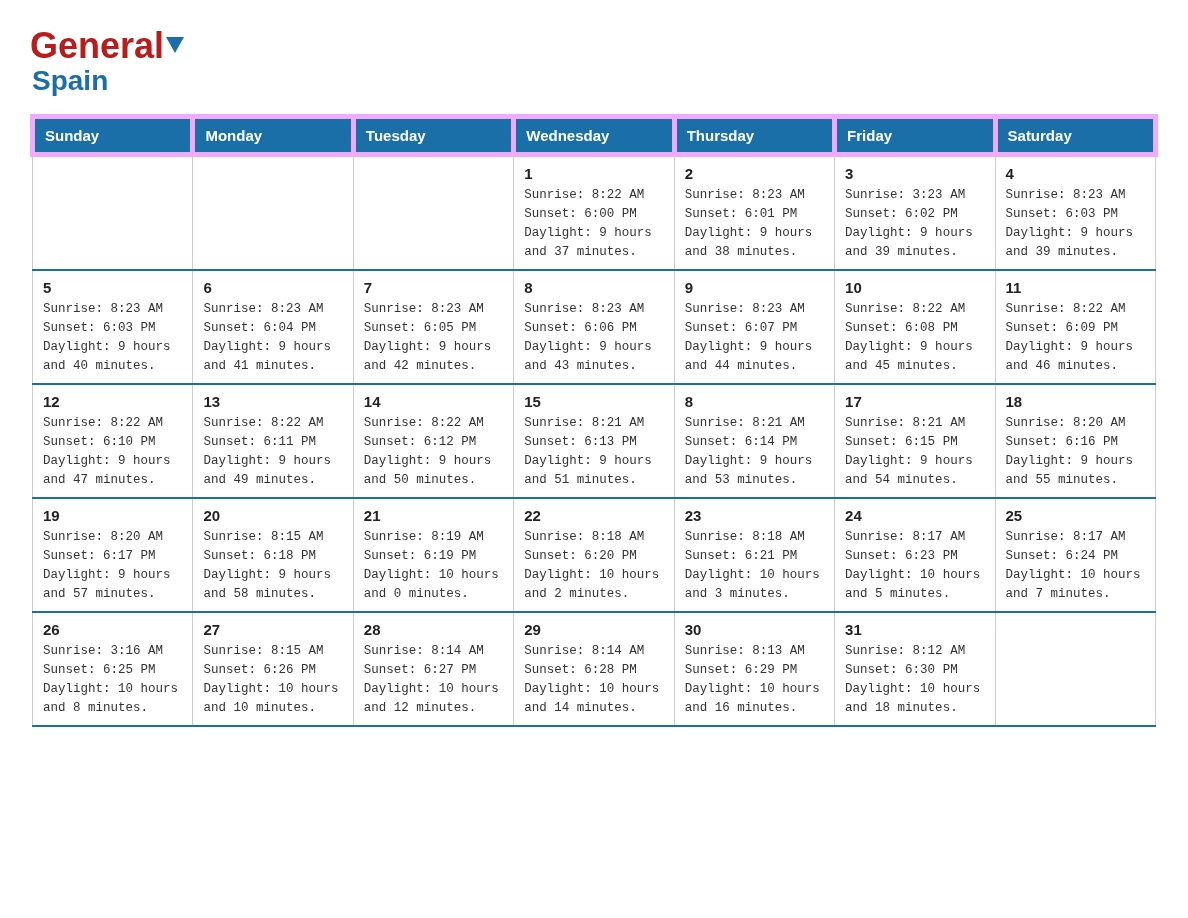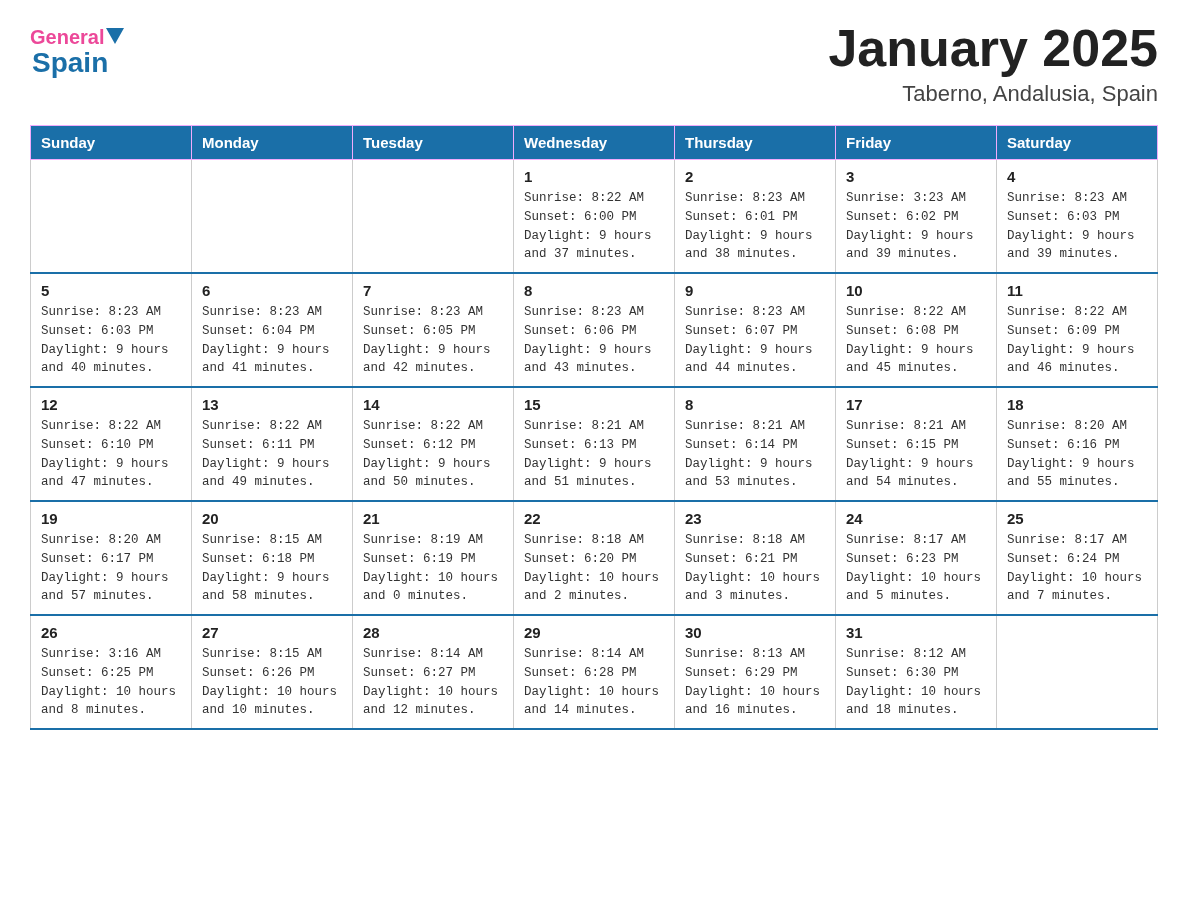--- a/index.html
+++ b/index.html
@@ -17,23 +17,23 @@
       align-items: flex-start;
       margin-bottom: 18px;
     }
     .logo {
       display: flex;
       align-items: flex-end;
       gap: 0;
       margin-top: 6px;
     }
     .logo-text-general {
-      font-size: 20px;
-      font-weight: bold;
-      color: #ec4899;
+      font-size: 36px;
+      font-weight: bold;
+      color: #b91c1c;
       font-family: Arial, sans-serif;
     }
     .logo-block {
       line-height: 1.1;
     }
     .logo-line1 {
       display: flex;
       align-items: center;
     }
     .logo-line2 {
@@ -62,21 +62,21 @@
     }
     thead tr {
       background-color: #1a6fa8;
     }
     thead th {
       color: #fff;
       font-size: 15px;
       font-weight: bold;
       padding: 8px 10px;
       text-align: left;
-      border: 1px solid #f0abfc;
+      border: 5px solid #f0abfc;
     }
     tbody tr {
       border-bottom: 2px solid #1a6fa8;
     }
     tbody td {
       vertical-align: top;
       padding: 8px 10px;
       border-left: 1px solid #ccc;
       border-right: 1px solid #ccc;
       font-size: 13px;
@@ -110,24 +110,20 @@
 <div class="header">
   <div class="logo">
     <div class="logo-block">
       <div class="logo-line1">
         <span class="logo-text-general">General</span>
         <span style="display:inline-block; width:0; height:0; border-left:9px solid transparent; border-right:9px solid transparent; border-top:16px solid #1a6fa8; margin-left:2px; margin-bottom:2px; vertical-align:bottom;"></span>
       </div>
       <div class="logo-line2">Spain</div>
     </div>
   </div>
-  <div class="title-block">
-    <div class="calendar-title">January 2025</div>
-    <div class="calendar-subtitle">Taberno, Andalusia, Spain</div>
-  </div>
 </div>
 
 <table>
   <thead>
     <tr>
     <th>Sunday</th>
         <th>Monday</th>
         <th>Tuesday</th>
         <th>Wednesday</th>
         <th>Thursday</th>

